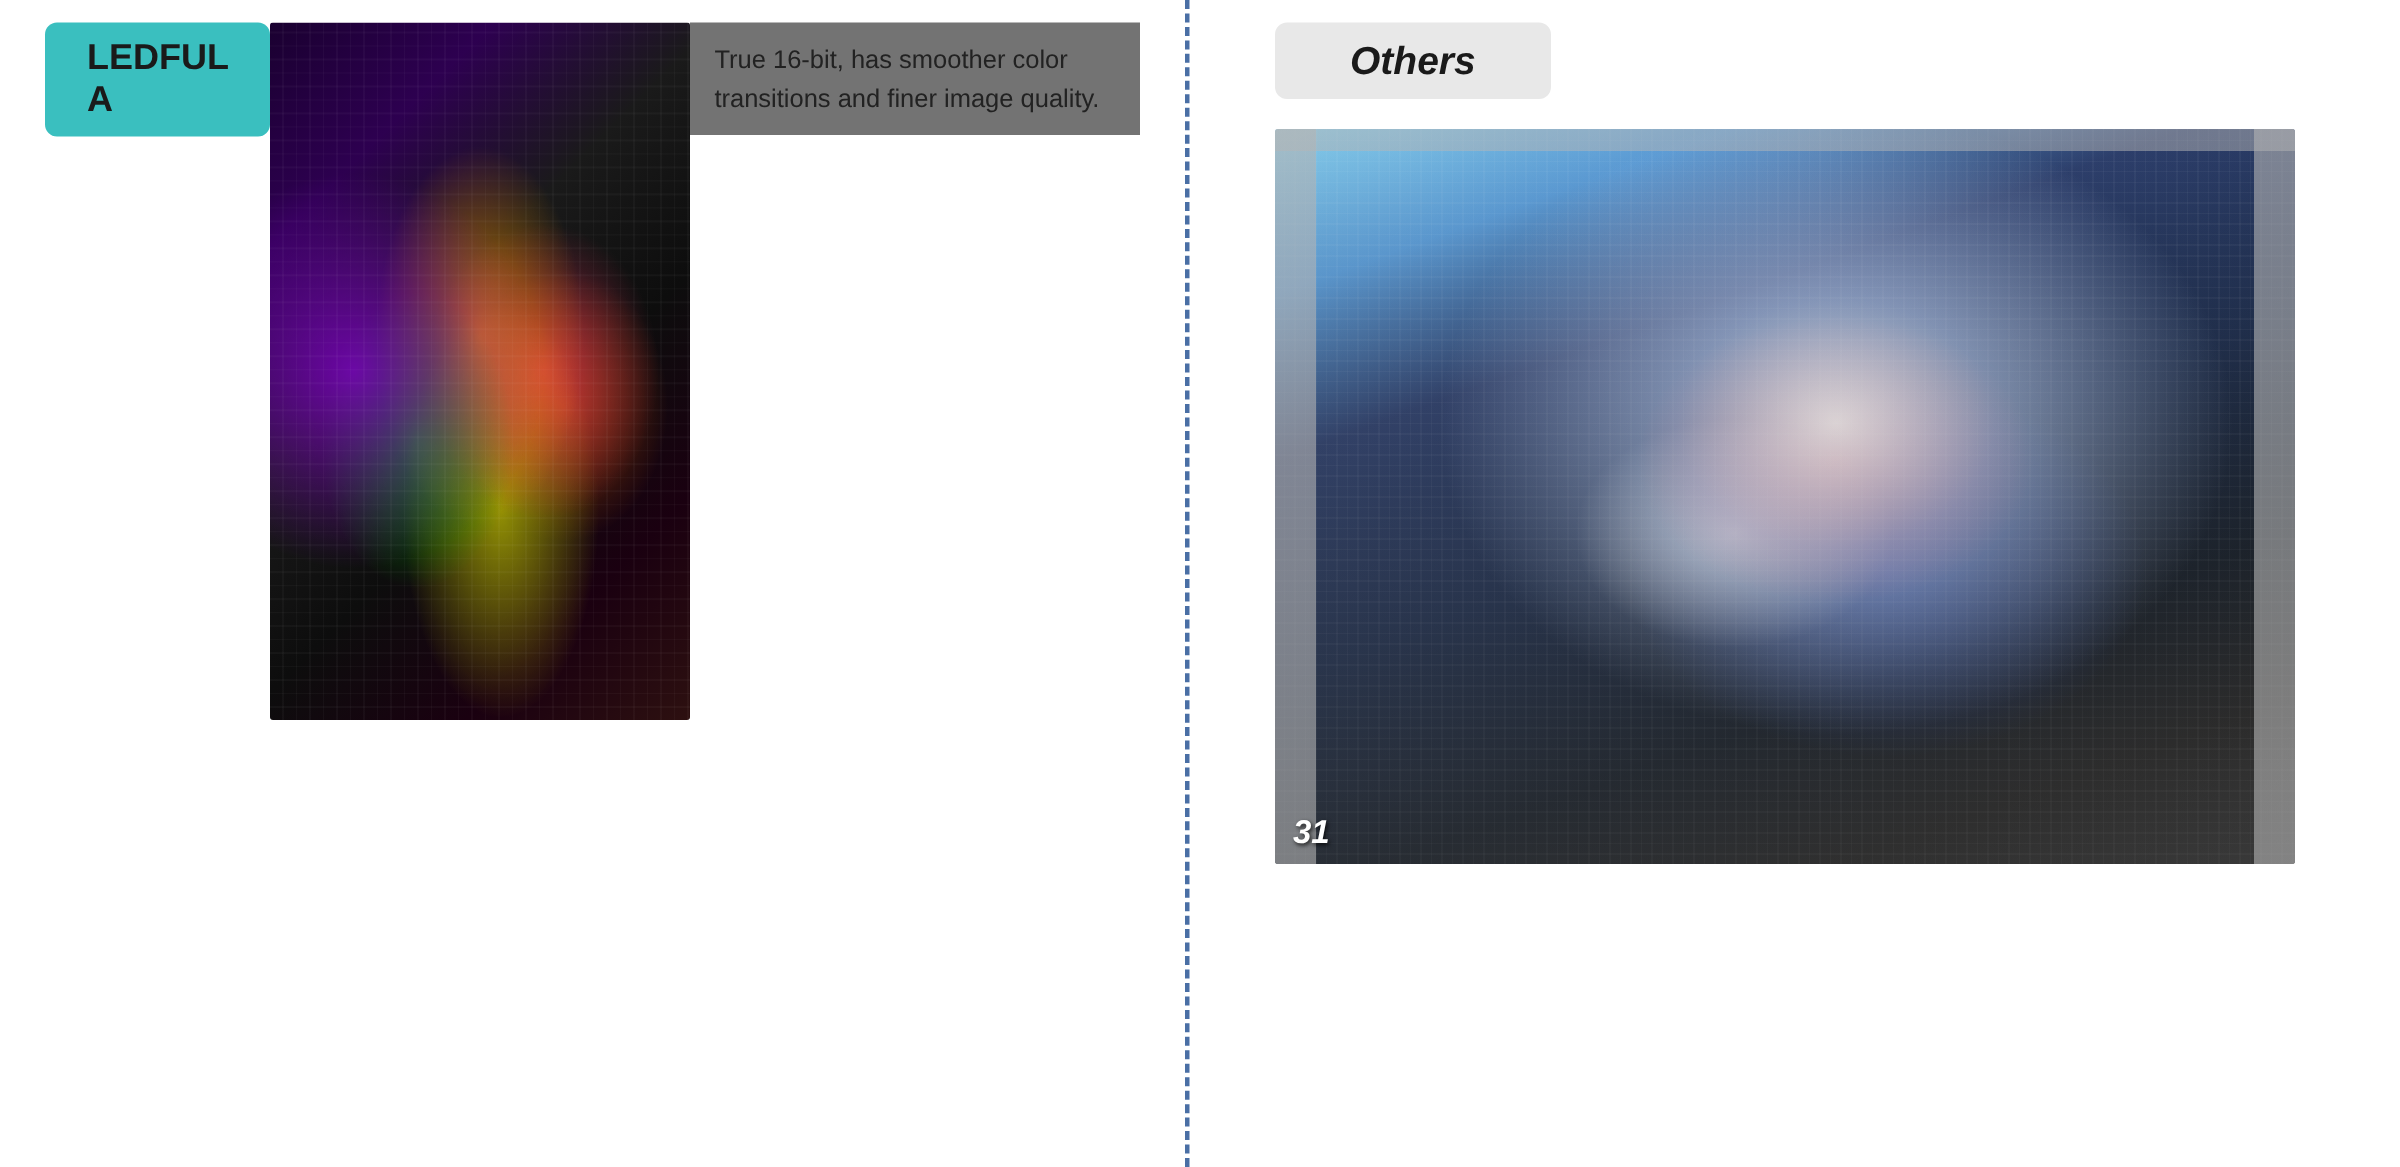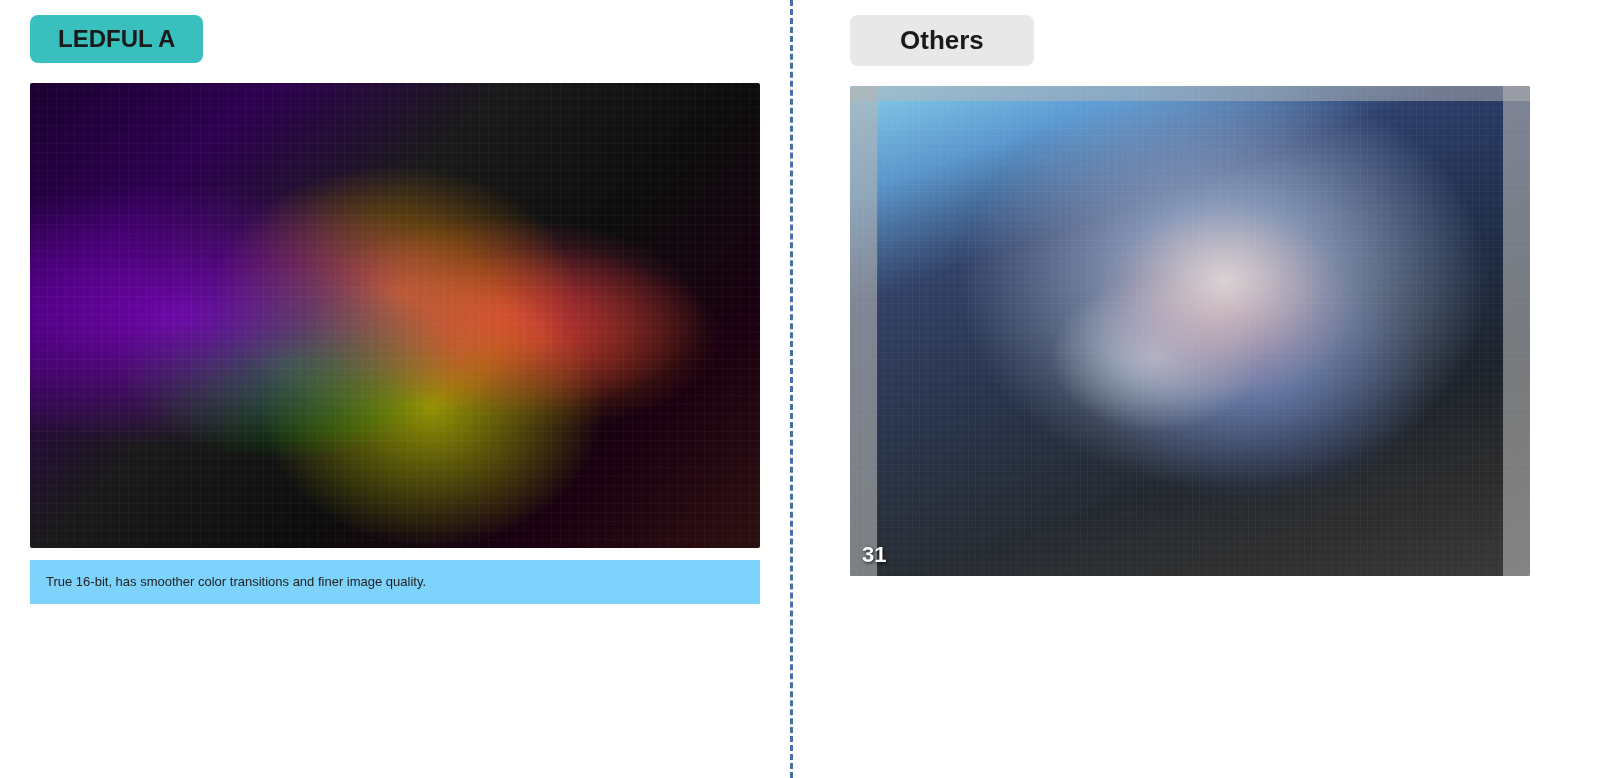--- a/index.html
+++ b/index.html
@@ -23,31 +23,32 @@
       min-height: 778px;
       position: relative;
     }
 
     
     .left-column {
       flex: 0 0 790px;
       width: 790px;
       padding: 15px 30px 30px 30px;
       display: flex;
-      flex-direction: column;
+      flex-direction: row;
       align-items: flex-start;
     }
 
     
     .right-column {
       flex: 1;
       padding: 15px 30px 30px 60px;
       display: flex;
       flex-direction: column;
       align-items: flex-start;
+      font-style: italic;
     }
 
     
     .divider {
       position: absolute;
       left: 790px;
       top: 0;
       bottom: 0;
       width: 3px;
       border-left: 3px dashed #4a6fa5;
@@ -170,23 +171,23 @@
       top: 0; left: 0; right: 0; bottom: 0;
       background:
         linear-gradient(to right, rgba(180,180,180,0.6) 0%, rgba(180,180,180,0.6) 4%, transparent 4%),
         linear-gradient(to right, transparent 96%, rgba(180,180,180,0.6) 96%, rgba(180,180,180,0.6) 100%),
         linear-gradient(to bottom, rgba(180,180,180,0.5) 0%, rgba(180,180,180,0.5) 3%, transparent 3%),
         linear-gradient(to bottom, transparent 0%, rgba(80,80,80,0.4) 100%);
     }
 
     
     .caption {
-      background: #7dd3fc;
+      background: #737373;
       padding: 12px 16px;
-      font-size: 13px;
+      font-size: 17px;
       color: #222222;
       line-height: 1.5;
       width: 730px;
     }
 
     
     .image-label {
       position: absolute;
       bottom: 8px;
       left: 12px;

